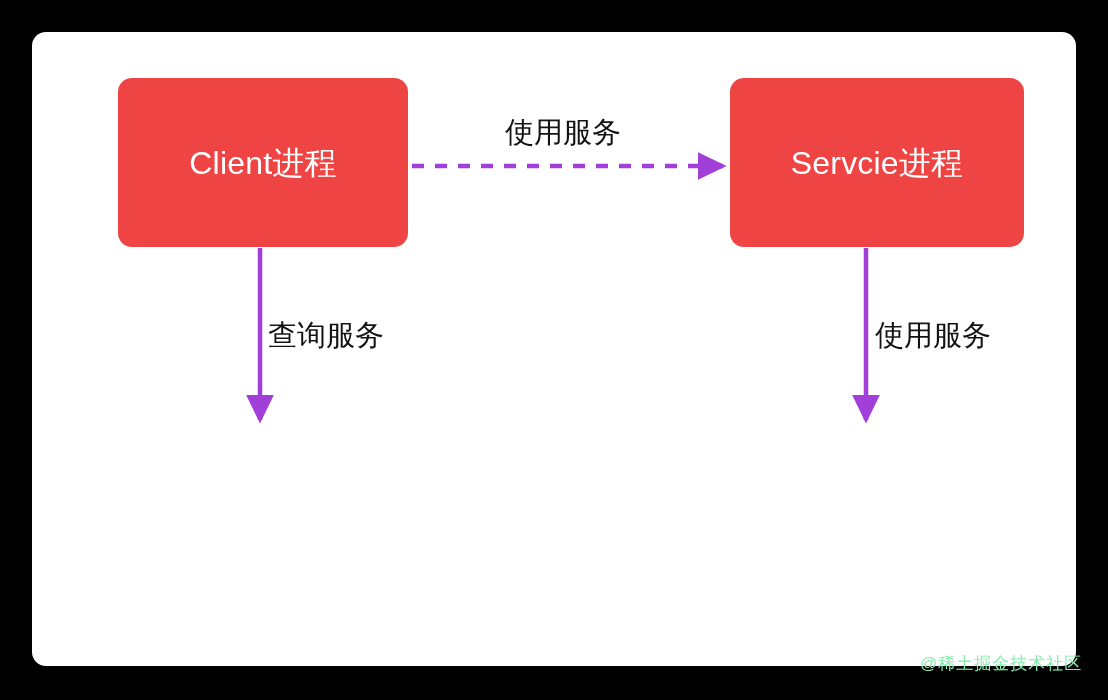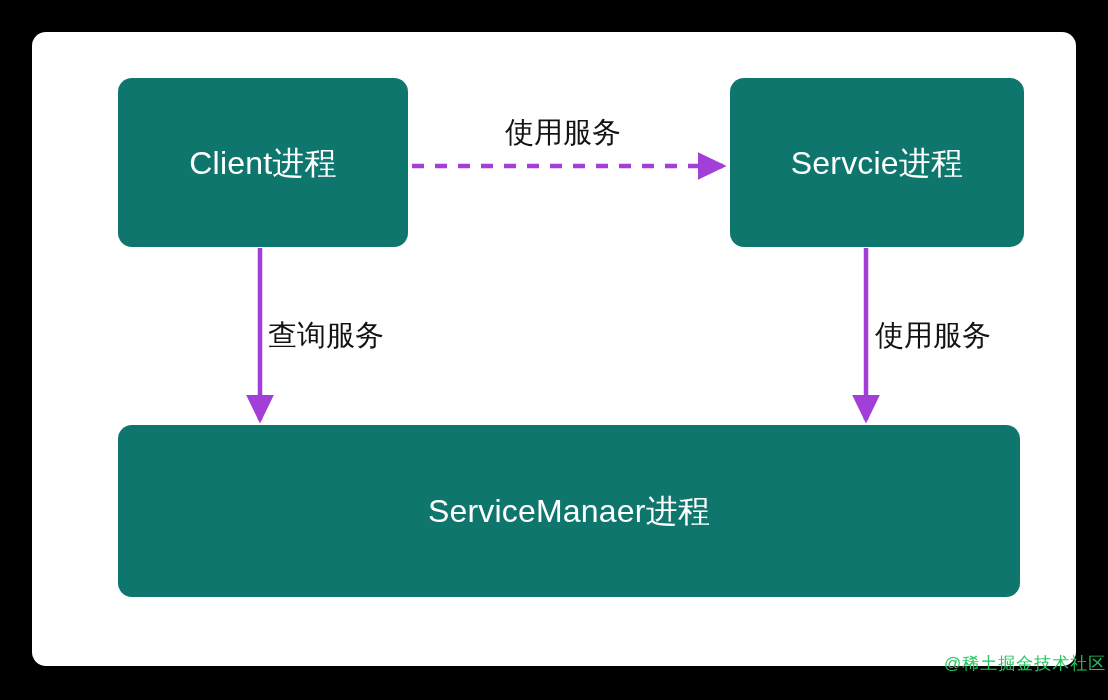--- a/index.html
+++ b/index.html
@@ -38,21 +38,21 @@
     left: 0;
     top: 0;
     width: 1108px;
     height: 700px;
     pointer-events: none;
   }
 
   
   .node {
     position: absolute;
-    background: #0f766e;
+    background: #ef4444;
     border-radius: 14px;
     display: flex;
     align-items: center;
     justify-content: center;
     box-sizing: border-box;
   }
   .node-label {
     color: #ffffff;
     font-size: 32px;
     font-weight: 400;
@@ -102,24 +102,23 @@
     left: 875px;
     top: 321px;
   }
 
   
   .watermark {
     position: absolute;
     left: 920px;
     top: 652px;
     font-size: 17px;
-    color: #22c55e;
+    color: #86efac;
     letter-spacing: 1px;
     white-space: nowrap;
-    margin-left: 24px;
   }
 </style>
 </head>
 <body>
 
 <div id="stage">
 
   <div class="card"></div>
 
   <svg class="diagram" viewBox="0 0 1108 700">
@@ -140,23 +139,20 @@
   </svg>
 
   <div class="node" id="node-client">
     <span class="node-label">Client进程</span>
   </div>
 
   <div class="node" id="node-service">
     <span class="node-label">Servcie进程</span>
   </div>
 
-  <div class="node" id="node-servicemanager">
-    <span class="node-label">ServiceManaer进程</span>
-  </div>
 
   <div class="edge-label" id="label-use-service">使用服务</div>
 
   <div class="edge-label" id="label-query-service">查询服务</div>
 
   <div class="edge-label" id="label-register-service">使用服务</div>
 
   <div class="watermark">@稀土掘金技术社区</div>
 
 </div>

